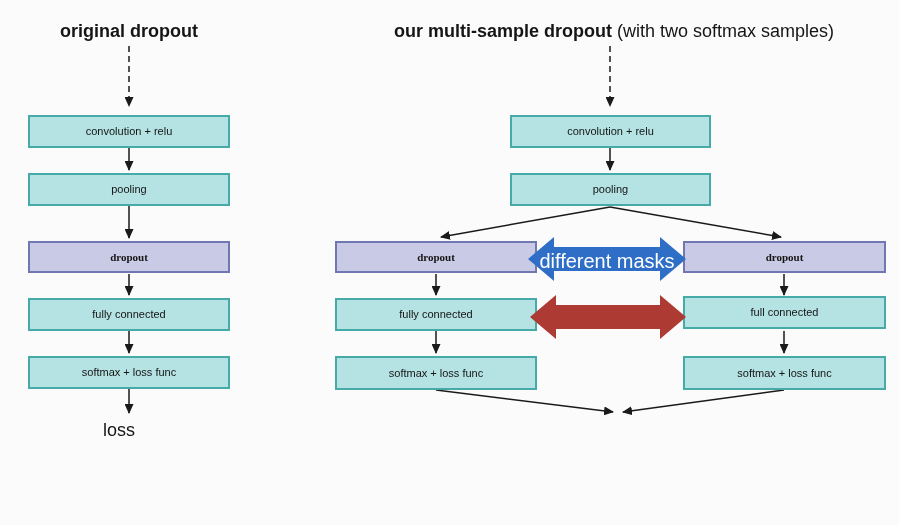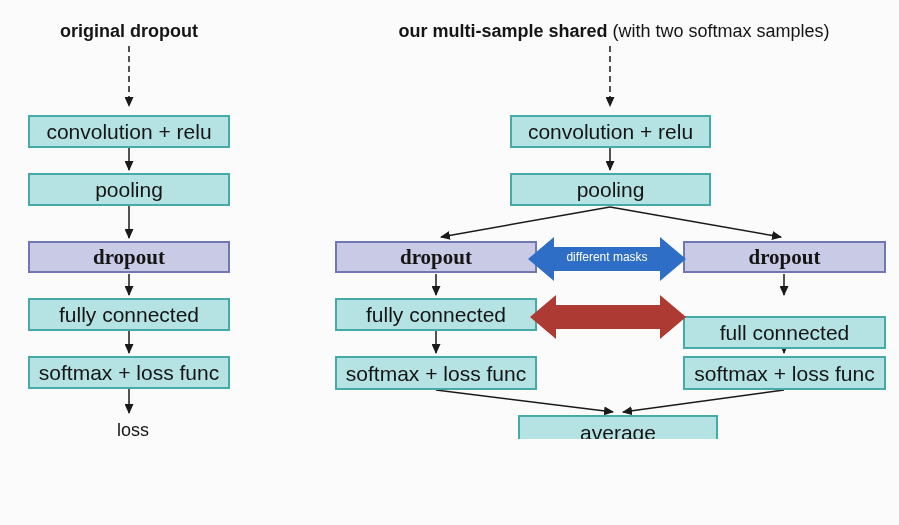--- a/index.html
+++ b/index.html
@@ -29,21 +29,21 @@
   }
   .dashed { stroke-dasharray: 6 4; }
   .fat-blue { fill: var(--blue-arrow, #2e6ec6); }
   .fat-red  { fill: var(--red-arrow, #ad3a33); }
   .node {
     position: absolute;
     box-sizing: border-box;
     display: flex;
     align-items: center;
     justify-content: center;
-    font-size: 21px;
+    font-size: 11px;
     line-height: 1;
     z-index: 2;
     color: var(--text, #151515);
   }
   .teal {
     background: var(--teal-fill, #b5e2e2);
     border: 2px solid var(--teal-border, #46aaa9);
   }
   .purple {
     background: var(--purple-fill, #c9cbe6);
@@ -54,28 +54,27 @@
   .title {
     position: absolute;
     text-align: center;
     font-size: 18px;
     z-index: 2;
     white-space: nowrap;
   }
   .title .bold { font-weight: bold; }
   .loss-label {
     position: absolute;
-    text-align: center;
     font-size: 18px;
     z-index: 2;
   }
   .fat-label {
     position: absolute;
     text-align: center;
-    font-size: 12px;
+    font-size: 20px;
     z-index: 4;
     white-space: nowrap;
   }
   .fat-label.blue { color: var(--blue-arrow-text, #ffffff); }
   .fat-label.red  { color: var(--red-arrow-text, #f1dbd9); }
 </style>
 </head>
 <body>
 
 <div id="canvas">
@@ -107,35 +106,34 @@
     <line class="connector" x1="618" y1="449" x2="618" y2="469" marker-end="url(#ah)"></line>
   </svg>
 
   <svg id="fat-arrows" class="layer">
     <polygon class="fat-blue" points="528,259 554,237 554,247 660,247 660,237 686,259 660,281 660,271 554,271 554,281"></polygon>
     <polygon class="fat-red" points="530,317 556,295 556,305 660,305 660,295 686,317 660,339 660,329 556,329 556,339"></polygon>
   </svg>
 
   <div class="title" style="left:14px; top:21px; width:230px; font-weight:bold;">original dropout</div>
 
-  <div class="title" style="left:333px; top:21px; width:562px;"><span class="bold">our multi-sample shared</span><span> (with two softmax samples)</span></div>
+  <div class="title" style="left:333px; top:21px; width:562px;"><span class="bold">our multi-sample dropout</span><span> (with two softmax samples)</span></div>
 
   <div class="node teal" style="left:28px; top:115px; width:202px; height:33px;">convolution + relu</div>
   <div class="node teal" style="left:28px; top:173px; width:202px; height:33px;">pooling</div>
   <div class="node purple" style="left:28px; top:241px; width:202px; height:32px;">dropout</div>
   <div class="node teal" style="left:28px; top:298px; width:202px; height:33px;">fully connected</div>
   <div class="node teal" style="left:28px; top:356px; width:202px; height:33px;">softmax + loss func</div>
   <div class="loss-label" style="left:103px; top:420px; width:60px;">loss</div>
 
   <div class="node teal" style="left:510px; top:115px; width:201px; height:33px;">convolution + relu</div>
   <div class="node teal" style="left:510px; top:173px; width:201px; height:33px;">pooling</div>
   <div class="node purple" style="left:335px; top:241px; width:202px; height:32px;">dropout</div>
   <div class="node purple" style="left:683px; top:241px; width:203px; height:32px;">dropout</div>
   <div class="node teal" style="left:335px; top:298px; width:202px; height:33px;">fully connected</div>
-  <div class="node teal" style="left:683px; top:316px; width:203px; height:33px;">full connected</div>
+  <div class="node teal" style="left:683px; top:296px; width:203px; height:33px;">full connected</div>
   <div class="node teal" style="left:335px; top:356px; width:202px; height:34px;">softmax + loss func</div>
   <div class="node teal" style="left:683px; top:356px; width:203px; height:34px;">softmax + loss func</div>
-  <div class="node teal" style="left:518px; top:415px; width:200px; height:34px;">average</div>
   <div class="loss-label" style="left:588px; top:476px; width:60px;">loss</div>
 
   <div class="fat-label blue" style="left:537px; top:250px; width:140px;">different masks</div>
 
 </div>
 
 </body></html>

